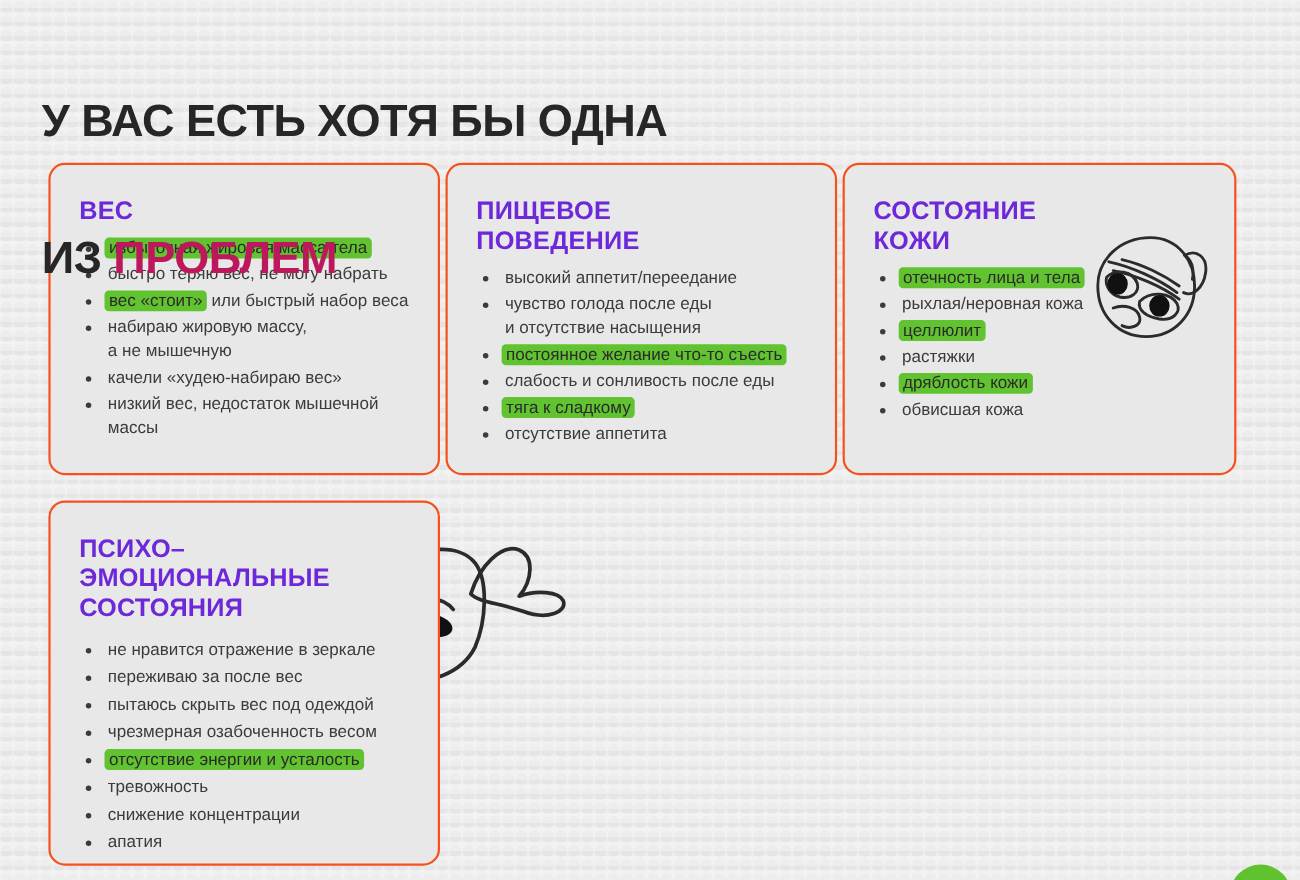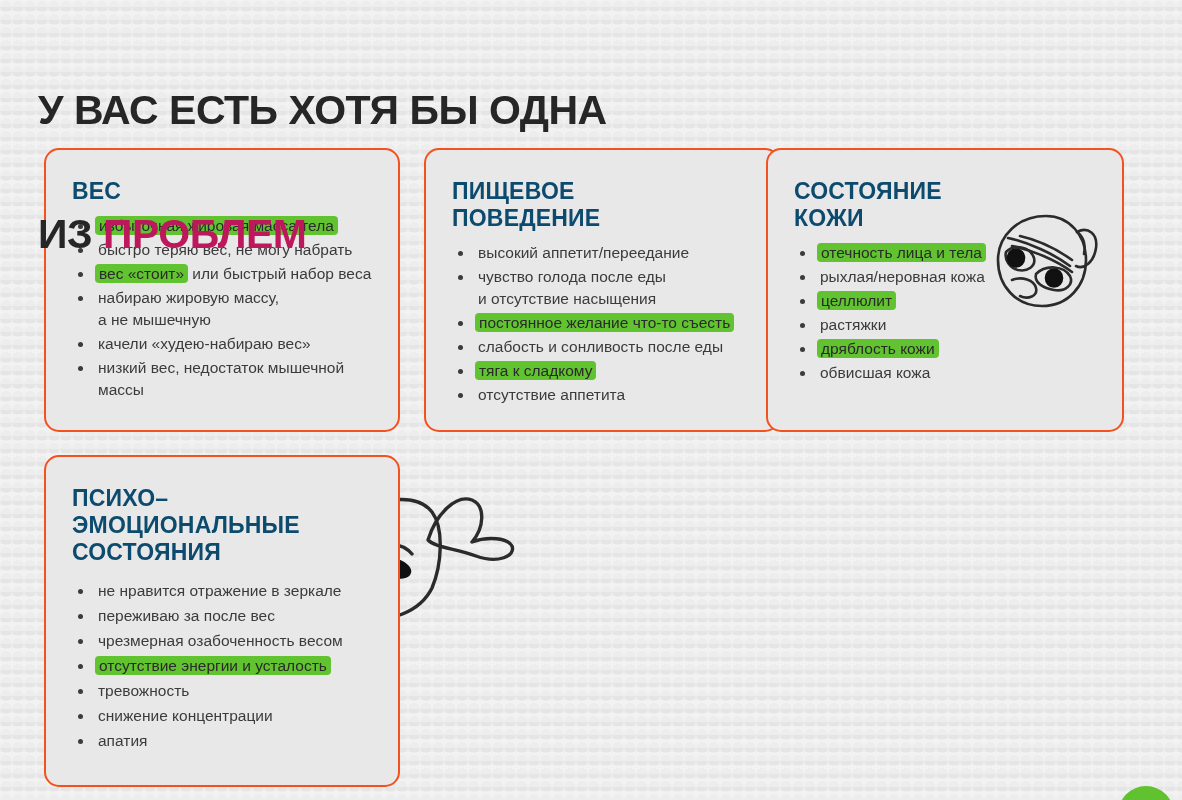--- a/index.html
+++ b/index.html
@@ -75,30 +75,30 @@
   .card {
     position: absolute;
     box-sizing: border-box;
     background: #e8e8e8;
     border: 2px solid #f4511e;
     border-radius: 15px;
     z-index: 3;
     overflow: hidden;
   }
   #card-weight     { left: 44px;  top: 148px; width: 356px; height: 284px; }
-  #card-eating     { left: 424px; top: 148px; width: 356px; height: 284px; }
+  #card-eating     { left: 405px; top: 148px; width: 356px; height: 284px; }
   #card-skin       { left: 766px; top: 148px; width: 358px; height: 284px; }
   #card-psycho     { left: 44px;  top: 455px; width: 356px; height: 332px; }
 
   .card-title {
     font-weight: 700;
     font-size: 23px;
     line-height: 27px;
     letter-spacing: 0.2px;
-    color: #0c4a6e;
+    color: #6d28d9;
     text-transform: uppercase;
     margin: 0;
     white-space: pre-line;
   }
   #card-weight .card-title { padding: 28px 0 0 26px; }
   #card-eating .card-title { padding: 28px 0 0 26px; }
   #card-skin   .card-title { padding: 28px 0 0 26px; }
   #card-psycho .card-title { padding: 28px 0 0 26px; }
 
   ul.card-list {
@@ -216,20 +216,21 @@
   </ul>
 </div>
 
 <div class="card" id="card-psycho">
   <h2 class="card-title">ПСИХО–
 ЭМОЦИОНАЛЬНЫЕ
 СОСТОЯНИЯ</h2>
   <ul class="card-list">
     <li><span>не нравится отражение в зеркале</span></li>
     <li><span>переживаю за после вес</span></li>
+    <li><span>пытаюсь скрыть вес под одеждой</span></li>
     <li><span>чрезмерная озабоченность весом</span></li>
     <li><span class="hl">отсутствие энергии и усталость</span></li>
     <li><span>тревожность</span></li>
     <li><span>снижение концентрации</span></li>
     <li><span>апатия</span></li>
   </ul>
 </div>
 
 <div id="green-dot"></div>
 

